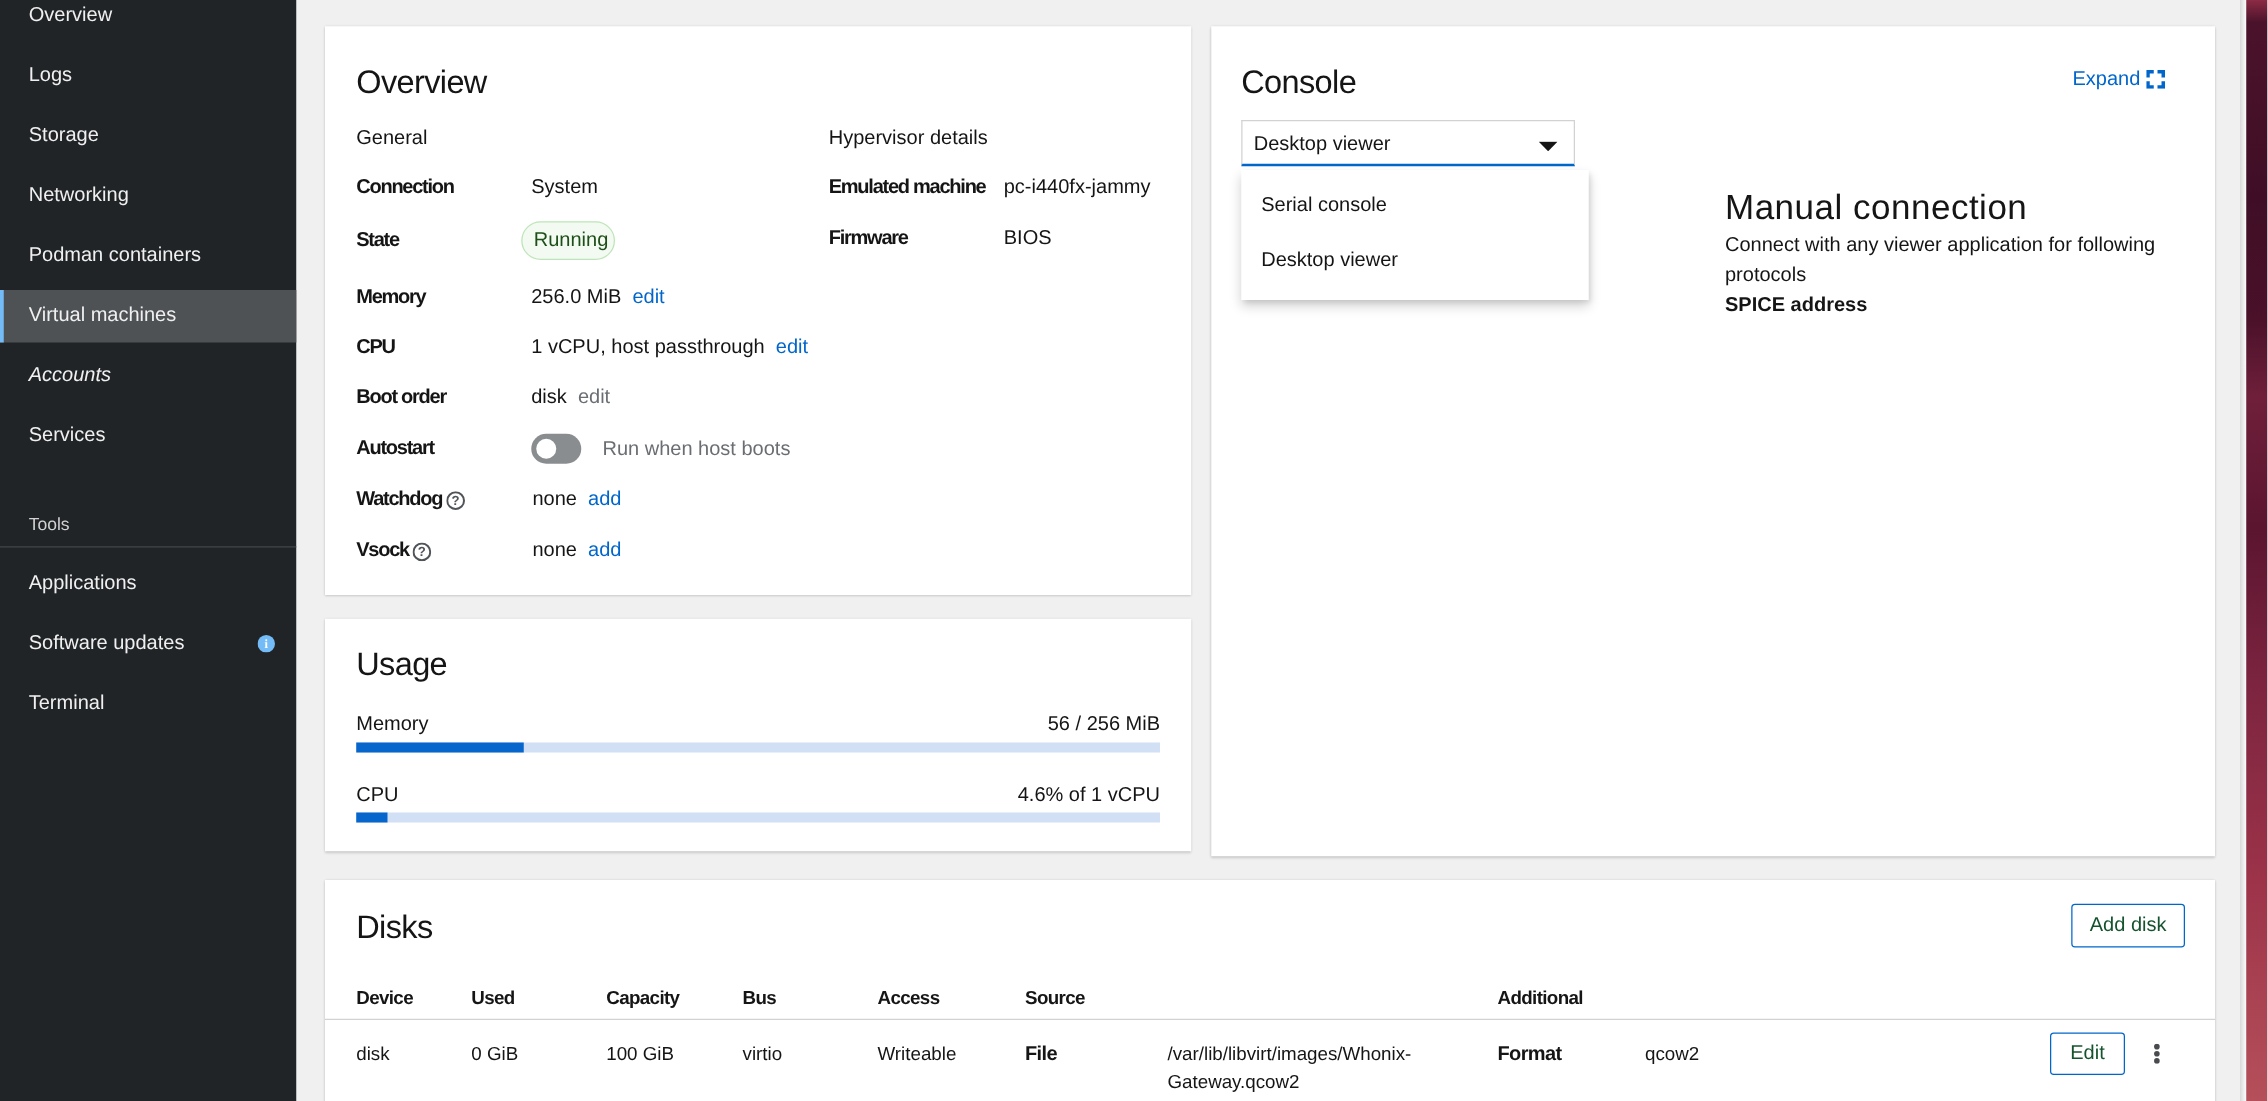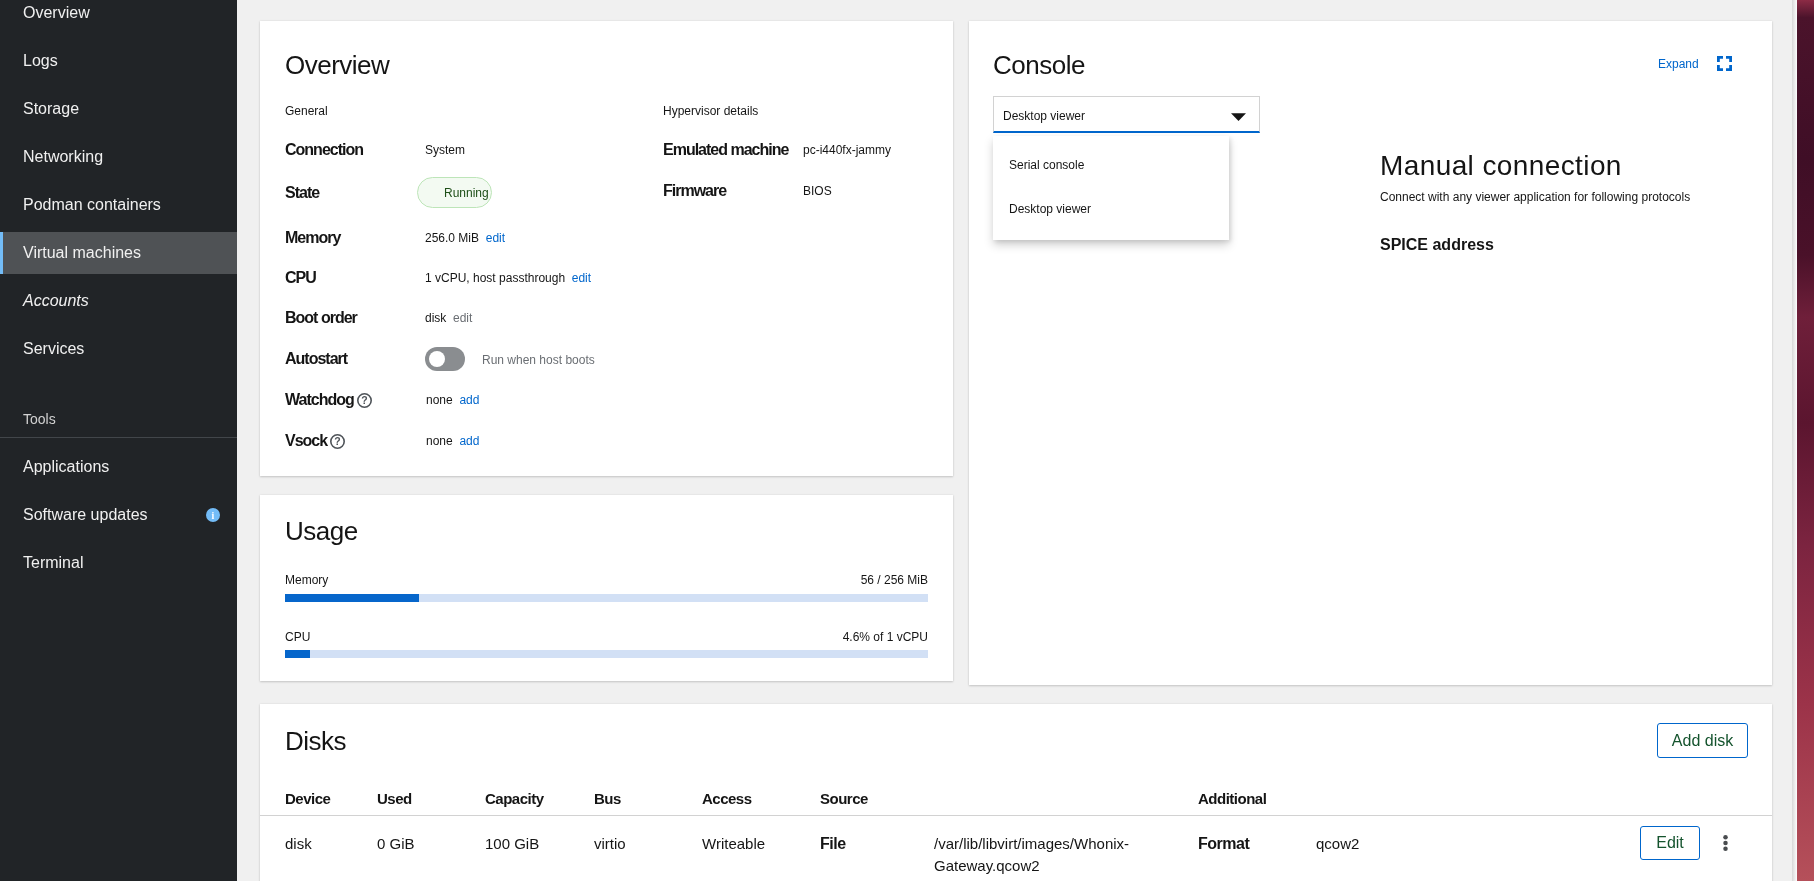--- a/index.html
+++ b/index.html
@@ -1,19 +1,19 @@
 <!DOCTYPE html>
 <html><head>
 <meta charset="utf-8">
 <style>
   * { margin:0; padding:0; box-sizing:border-box; }
   html,body { width:1814px; height:881px; overflow:hidden; }
   body { font-family:"Liberation Sans", sans-serif; background:#f0f0f0; position:relative; }
   .abs { position:absolute; }
-  .t16 { font-size:12px; line-height:20px; color:#151515; white-space:nowrap; }
+  .t16 { font-size:16px; line-height:20px; color:#151515; white-space:nowrap; }
   .b16 { font-size:16px; line-height:20px; font-weight:bold; letter-spacing:-1px; color:#151515; white-space:nowrap; }
   .th { font-size:15px; line-height:20px; font-weight:bold; letter-spacing:-0.5px; color:#151515; white-space:nowrap; }
   .td { font-size:15px; line-height:20px; color:#151515; white-space:nowrap; }
   .title { font-size:26px; letter-spacing:-0.5px; line-height:30px; color:#151515; white-space:nowrap; }
   .link { color:#0066cc; }
   .gray { color:#6a6e73; }
   .card { position:absolute; background:#fff; box-shadow:0 1px 2px rgba(3,3,3,.16), 0 0 2px rgba(3,3,3,.08); }
 
   
   #sidebar { position:absolute; left:0; top:0; width:237px; height:881px; background:#212427; }
@@ -53,21 +53,21 @@
 
 <div class="card" style="left:260px; top:21px; width:693px; height:455px;">
   <div class="abs title" style="left:25px; top:29px;">Overview</div>
   <div class="abs t16" style="left:25px; top:80px;">General</div>
 
   <div class="abs b16" style="left:25px; top:119px;">Connection</div>
   <div class="abs t16" style="left:165px; top:119px;">System</div>
 
   <div class="abs b16" style="left:25px; top:162px;">State</div>
   <div class="abs" style="left:157px; top:156px; width:75px; height:31px; background:#f3faf2; border:1px solid #bde5b8; border-radius:16px;">
-    <div class="abs t16" style="left:9px; top:5px; color:#1e4f18;margin-left:17px;">Running</div>
+    <div class="abs t16" style="left:9px; top:5px; color:#1e4f18;">Running</div>
   </div>
 
   <div class="abs b16" style="left:25px; top:207px;">Memory</div>
   <div class="abs t16" style="left:165px; top:207px;">256.0 MiB&nbsp; <span class="link">edit</span></div>
 
   <div class="abs b16" style="left:25px; top:247px;">CPU</div>
   <div class="abs t16" style="left:165px; top:247px;">1 vCPU, host passthrough&nbsp; <span class="link">edit</span></div>
 
   <div class="abs b16" style="left:25px; top:287px;">Boot order</div>
   <div class="abs t16" style="left:165px; top:287px;">disk&nbsp; <span class="gray">edit</span></div>
@@ -106,21 +106,21 @@
     <path d="M1.4 6 V1.4 H6 M9 1.4 H13.6 V6 M13.6 9 V13.6 H9 M6 13.6 H1.4 V9" fill="none" stroke="#0066cc" stroke-width="2.8"></path>
   </svg>
 
   <div class="abs" style="left:24px; top:75px; width:267px; height:37px; background:#fff; border:1px solid #d2d2d2; border-bottom:2px solid #0066cc;">
     <div class="abs t16" style="left:9px; top:9px;">Desktop viewer</div>
     <svg class="abs" style="left:237px; top:16px;" width="15" height="8" viewBox="0 0 15 8">
       <path d="M0 0.3 h15 L7.5 8 Z" fill="#151515"></path>
     </svg>
   </div>
 
-  <div class="abs" style="left:24px; top:115px; width:236px; height:104px; background:#fff; box-shadow:0 5px 9px rgba(3,3,3,.18), 2px 2px 4px rgba(3,3,3,.09);">
+  <div class="abs" style="left:24px; top:115px; width:278px; height:104px; background:#fff; box-shadow:0 5px 9px rgba(3,3,3,.18), 2px 2px 4px rgba(3,3,3,.09);">
     <div class="abs t16" style="left:16px; top:19px;">Serial console</div>
     <div class="abs t16" style="left:16px; top:63px;">Desktop viewer</div>
   </div>
 
   <div class="abs" style="left:411px; top:129px; font-size:28px; letter-spacing:0.4px; line-height:32px; color:#151515; white-space:nowrap;">Manual connection</div>
   <div class="abs t16" style="left:411px; top:164px; line-height:24px; white-space:normal; width:390px;">Connect with any viewer application for following protocols</div>
   <div class="abs" style="left:411px; top:214px; font-size:16px; line-height:20px; font-weight:bold; color:#151515;">SPICE address</div>
 </div>
 
 <div class="card" style="left:260px; top:495px; width:693px; height:186px;">

